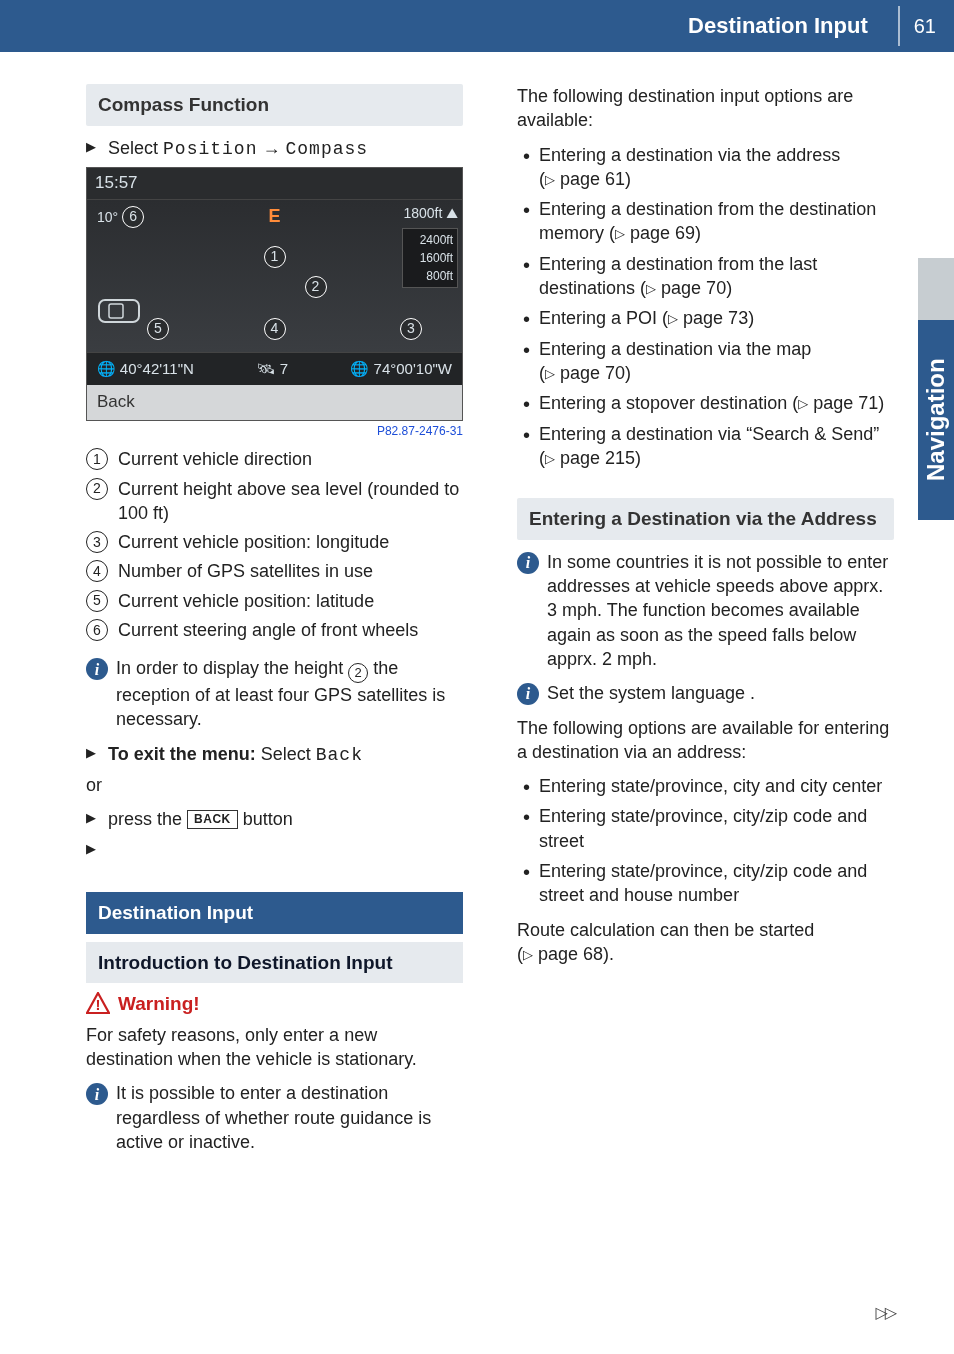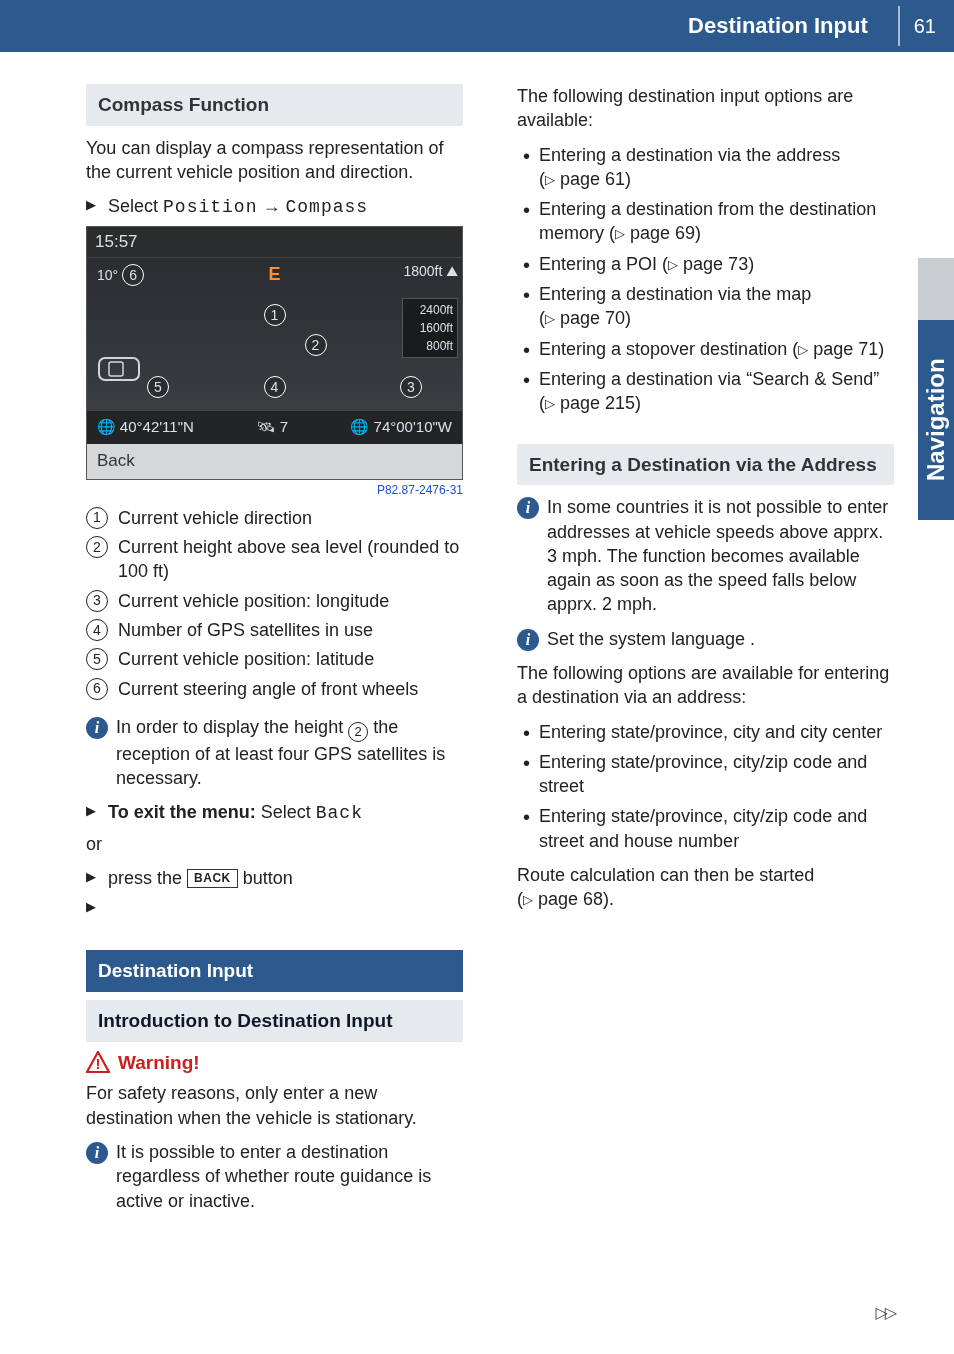--- a/index.html
+++ b/index.html
@@ -94,21 +94,21 @@
   .compass-img {
     width: 100%;
     background: #1f2022;
     color: #d9e2e8;
     font-family: Arial, sans-serif;
     border: 1px solid #555;
     margin-bottom: 2px;
   }
   .ci-time { padding: 4px 8px; font-size: 17px; background:#2a2c2e; border-bottom:1px solid #444;}
   .ci-main { position: relative; height: 152px; background: linear-gradient(#2b2d30,#3a3d41); }
-  .ci-alt-box { position:absolute; right:4px; top:28px; width:56px; background:#1a1b1d; border:1px solid #555; font-size:12px; text-align:right; padding:2px 4px; line-height:1.5;margin-top:12px;}
+  .ci-alt-box { position:absolute; right:4px; top:28px; width:56px; background:#1a1b1d; border:1px solid #555; font-size:12px; text-align:right; padding:2px 4px; line-height:1.5;}
   .ci-alt-top { position:absolute; right:4px; top:4px; font-size:14px;}
   .ci-e { position:absolute; top:4px; left:50%; transform:translateX(-50%); color:#ff8c3a; font-weight:bold; font-size:18px;}
   .ci-wheel { position:absolute; left:10px; top:6px; font-size:14px;}
   .circ { display:inline-flex; width:22px; height:22px; border:1.5px solid #fff; border-radius:50%; align-items:center; justify-content:center; font-size:14px; background:#2a2c2e;}
   .ci-circ { position:absolute; }
   .ci-coords { display:flex; justify-content:space-between; padding:6px 10px; font-size:15px; background:#222426; border-top:1px solid #444;}
   .ci-sat { font-size:15px;}
   .ci-back { background:#d5d7d9; color:#333; padding:6px 10px; font-size:17px;}
   .img-id { text-align:right; font-size:12px; color:#1d4ed8; margin-bottom:8px;}
   ol.legend { list-style:none; padding:0; margin:6px 0 14px;}
@@ -145,21 +145,20 @@
   <span class="page-num">61</span>
 </div>
 
 <div class="side-tab-grey"></div>
 <div class="side-tab">Navigation</div>
 
 <div class="page-body">
 
   <div class="col">
     <div class="section-heading">Compass Function</div>
-    <p>You can display a compass representation of the current vehicle position and direction.</p>
 
     <div class="step">
       <span>Select</span>
       <span class="mono">Position</span>
       <span> → </span>
       <span class="mono">Compass</span>
     </div>
 
     <div class="compass-img">
       <div class="ci-time">15:57</div>
@@ -239,20 +238,21 @@
       <span class="info-icon">i</span>
       <span>It is possible to enter a destination regardless of whether route guidance is active or inactive.</span>
     </div>
   </div>
 
   <div class="col">
     <p>The following destination input options are available:</p>
     <ul class="bullet" id="opts-list">
         <li>Entering a destination via the address <span class="pageref">(<span class="tri">▷</span> page 61)</span></li>
         <li>Entering a destination from the destination memory <span class="pageref">(<span class="tri">▷</span> page 69)</span></li>
+        <li>Entering a destination from the last destinations <span class="pageref">(<span class="tri">▷</span> page 70)</span></li>
         <li>Entering a POI <span class="pageref">(<span class="tri">▷</span> page 73)</span></li>
         <li>Entering a destination via the map <span class="pageref">(<span class="tri">▷</span> page 70)</span></li>
         <li>Entering a stopover destination <span class="pageref">(<span class="tri">▷</span> page 71)</span></li>
         <li>Entering a destination via “Search &amp; Send” <span class="pageref">(<span class="tri">▷</span> page 215)</span></li>
       </ul>
 
     <div style="height:12px"></div>
     <div class="section-heading">Entering a Destination via the Address</div>
 
     <div class="info-block">

